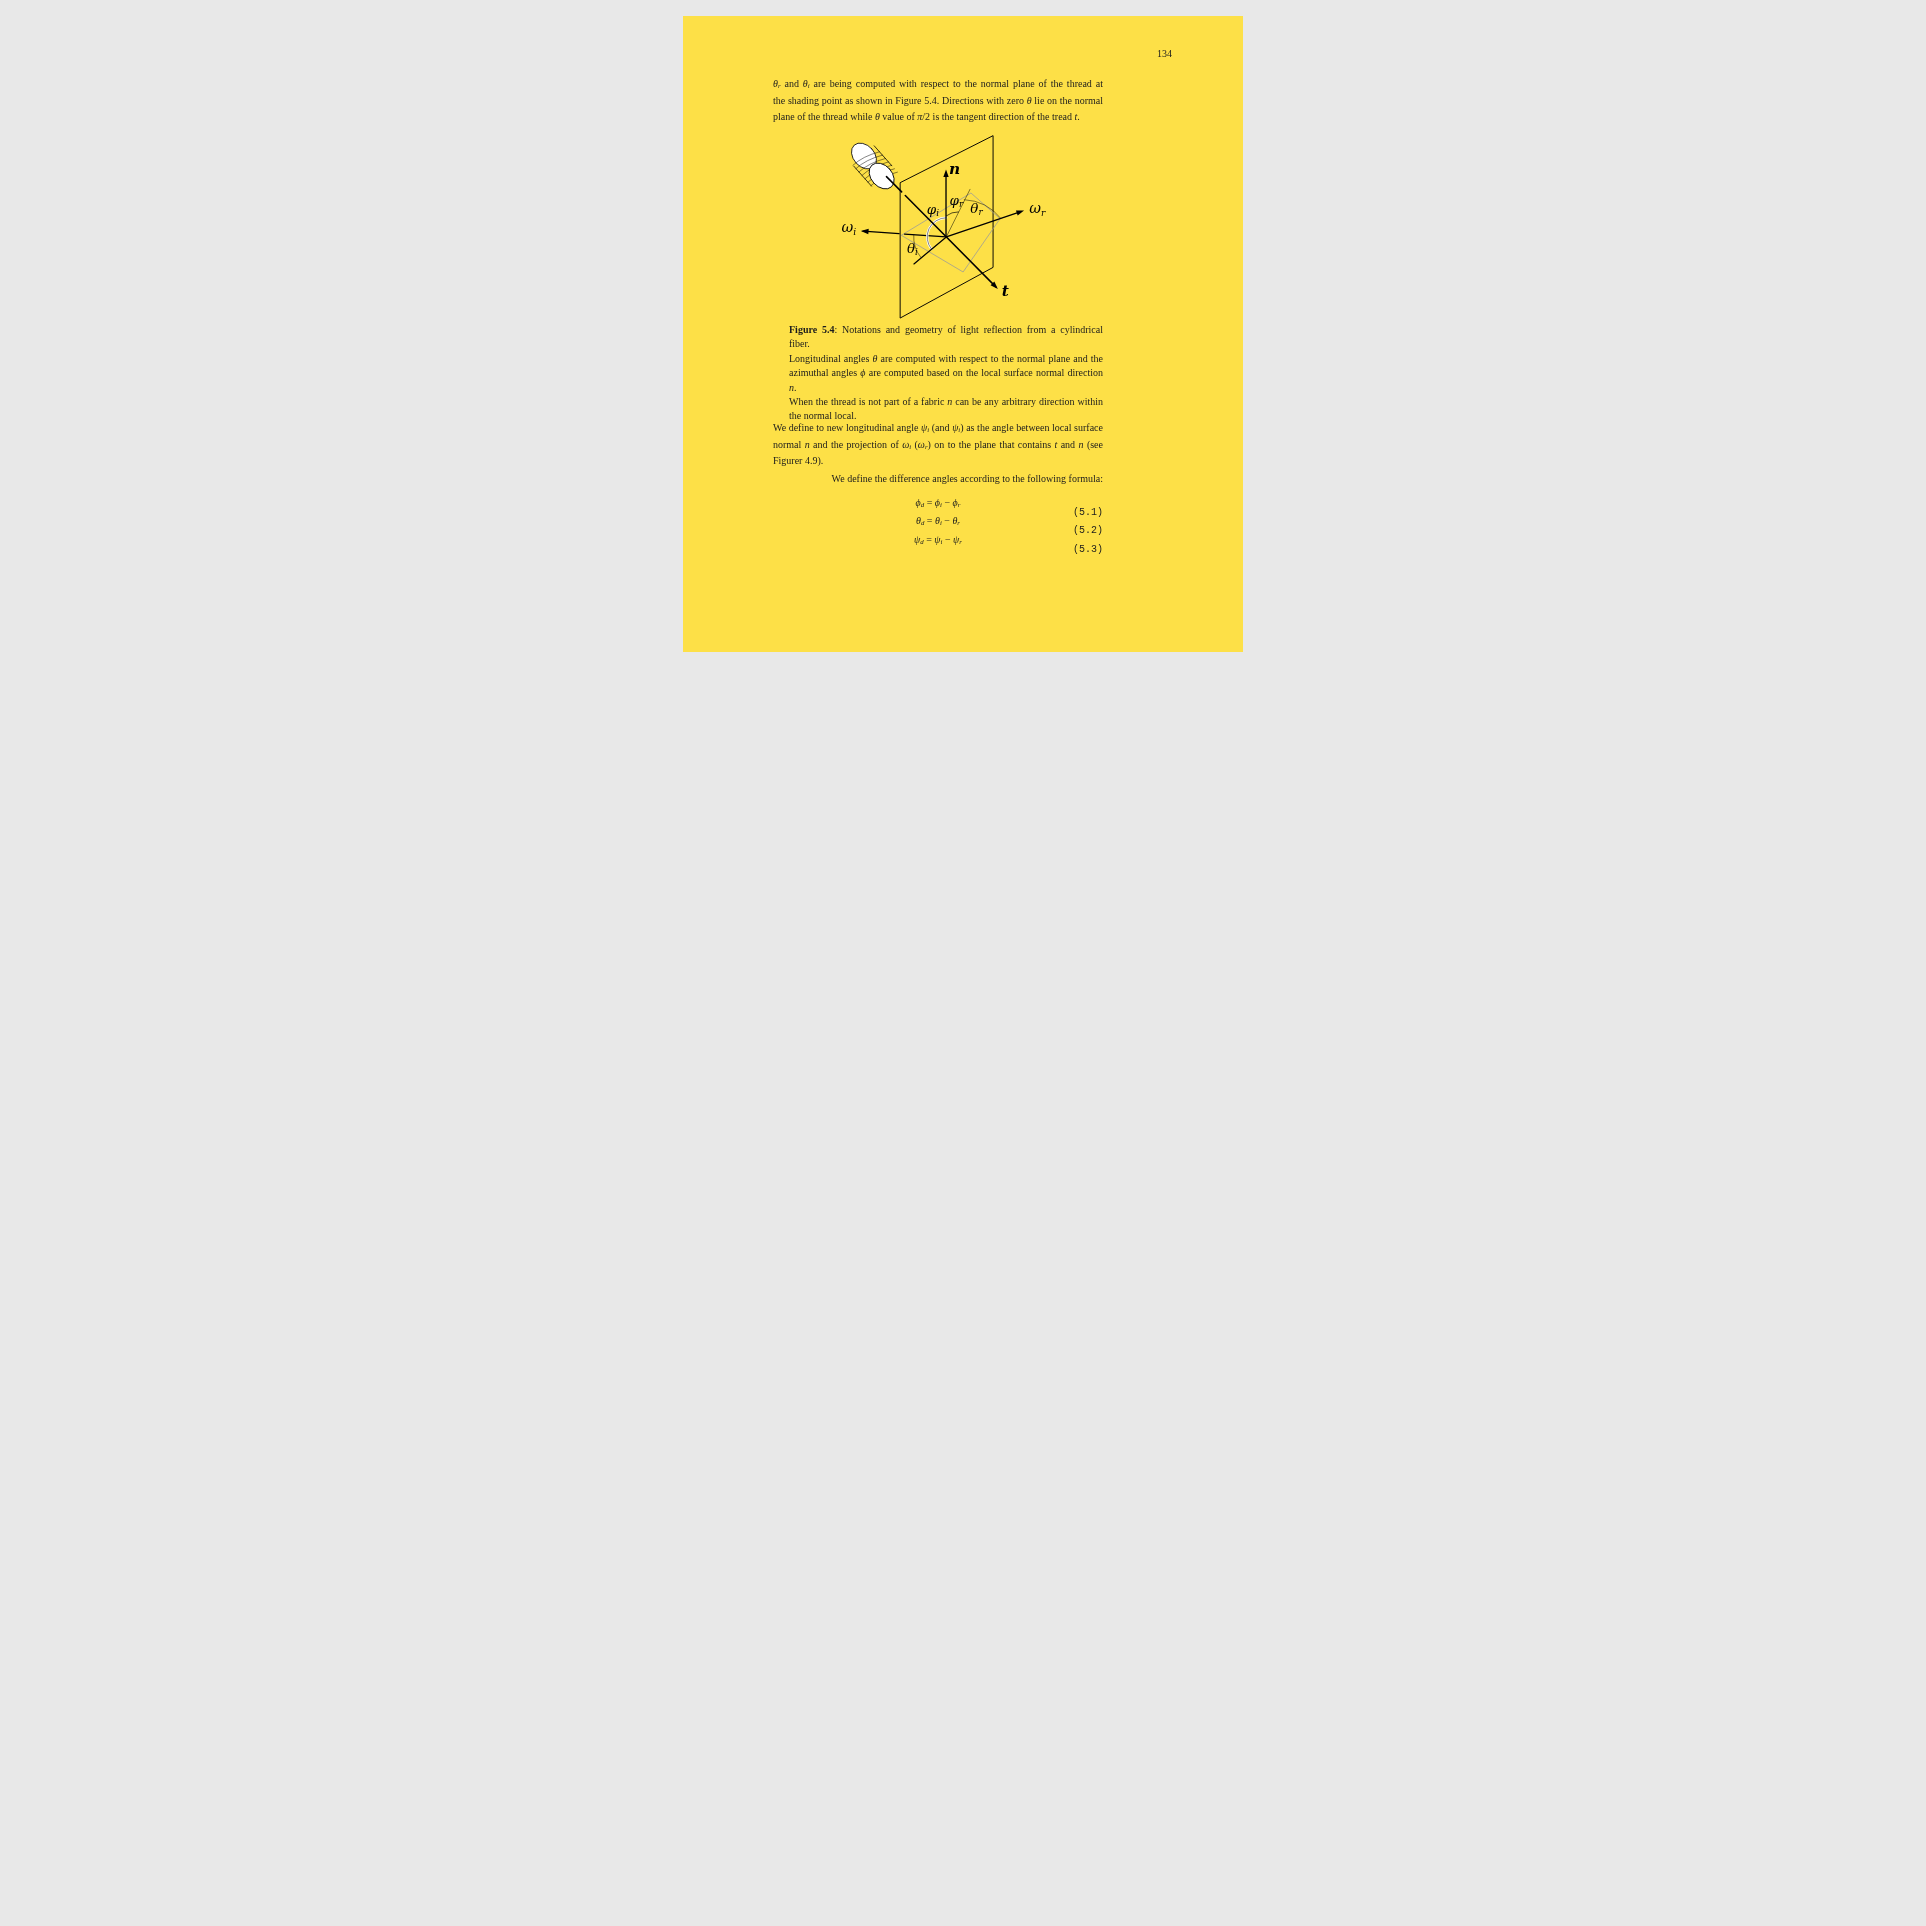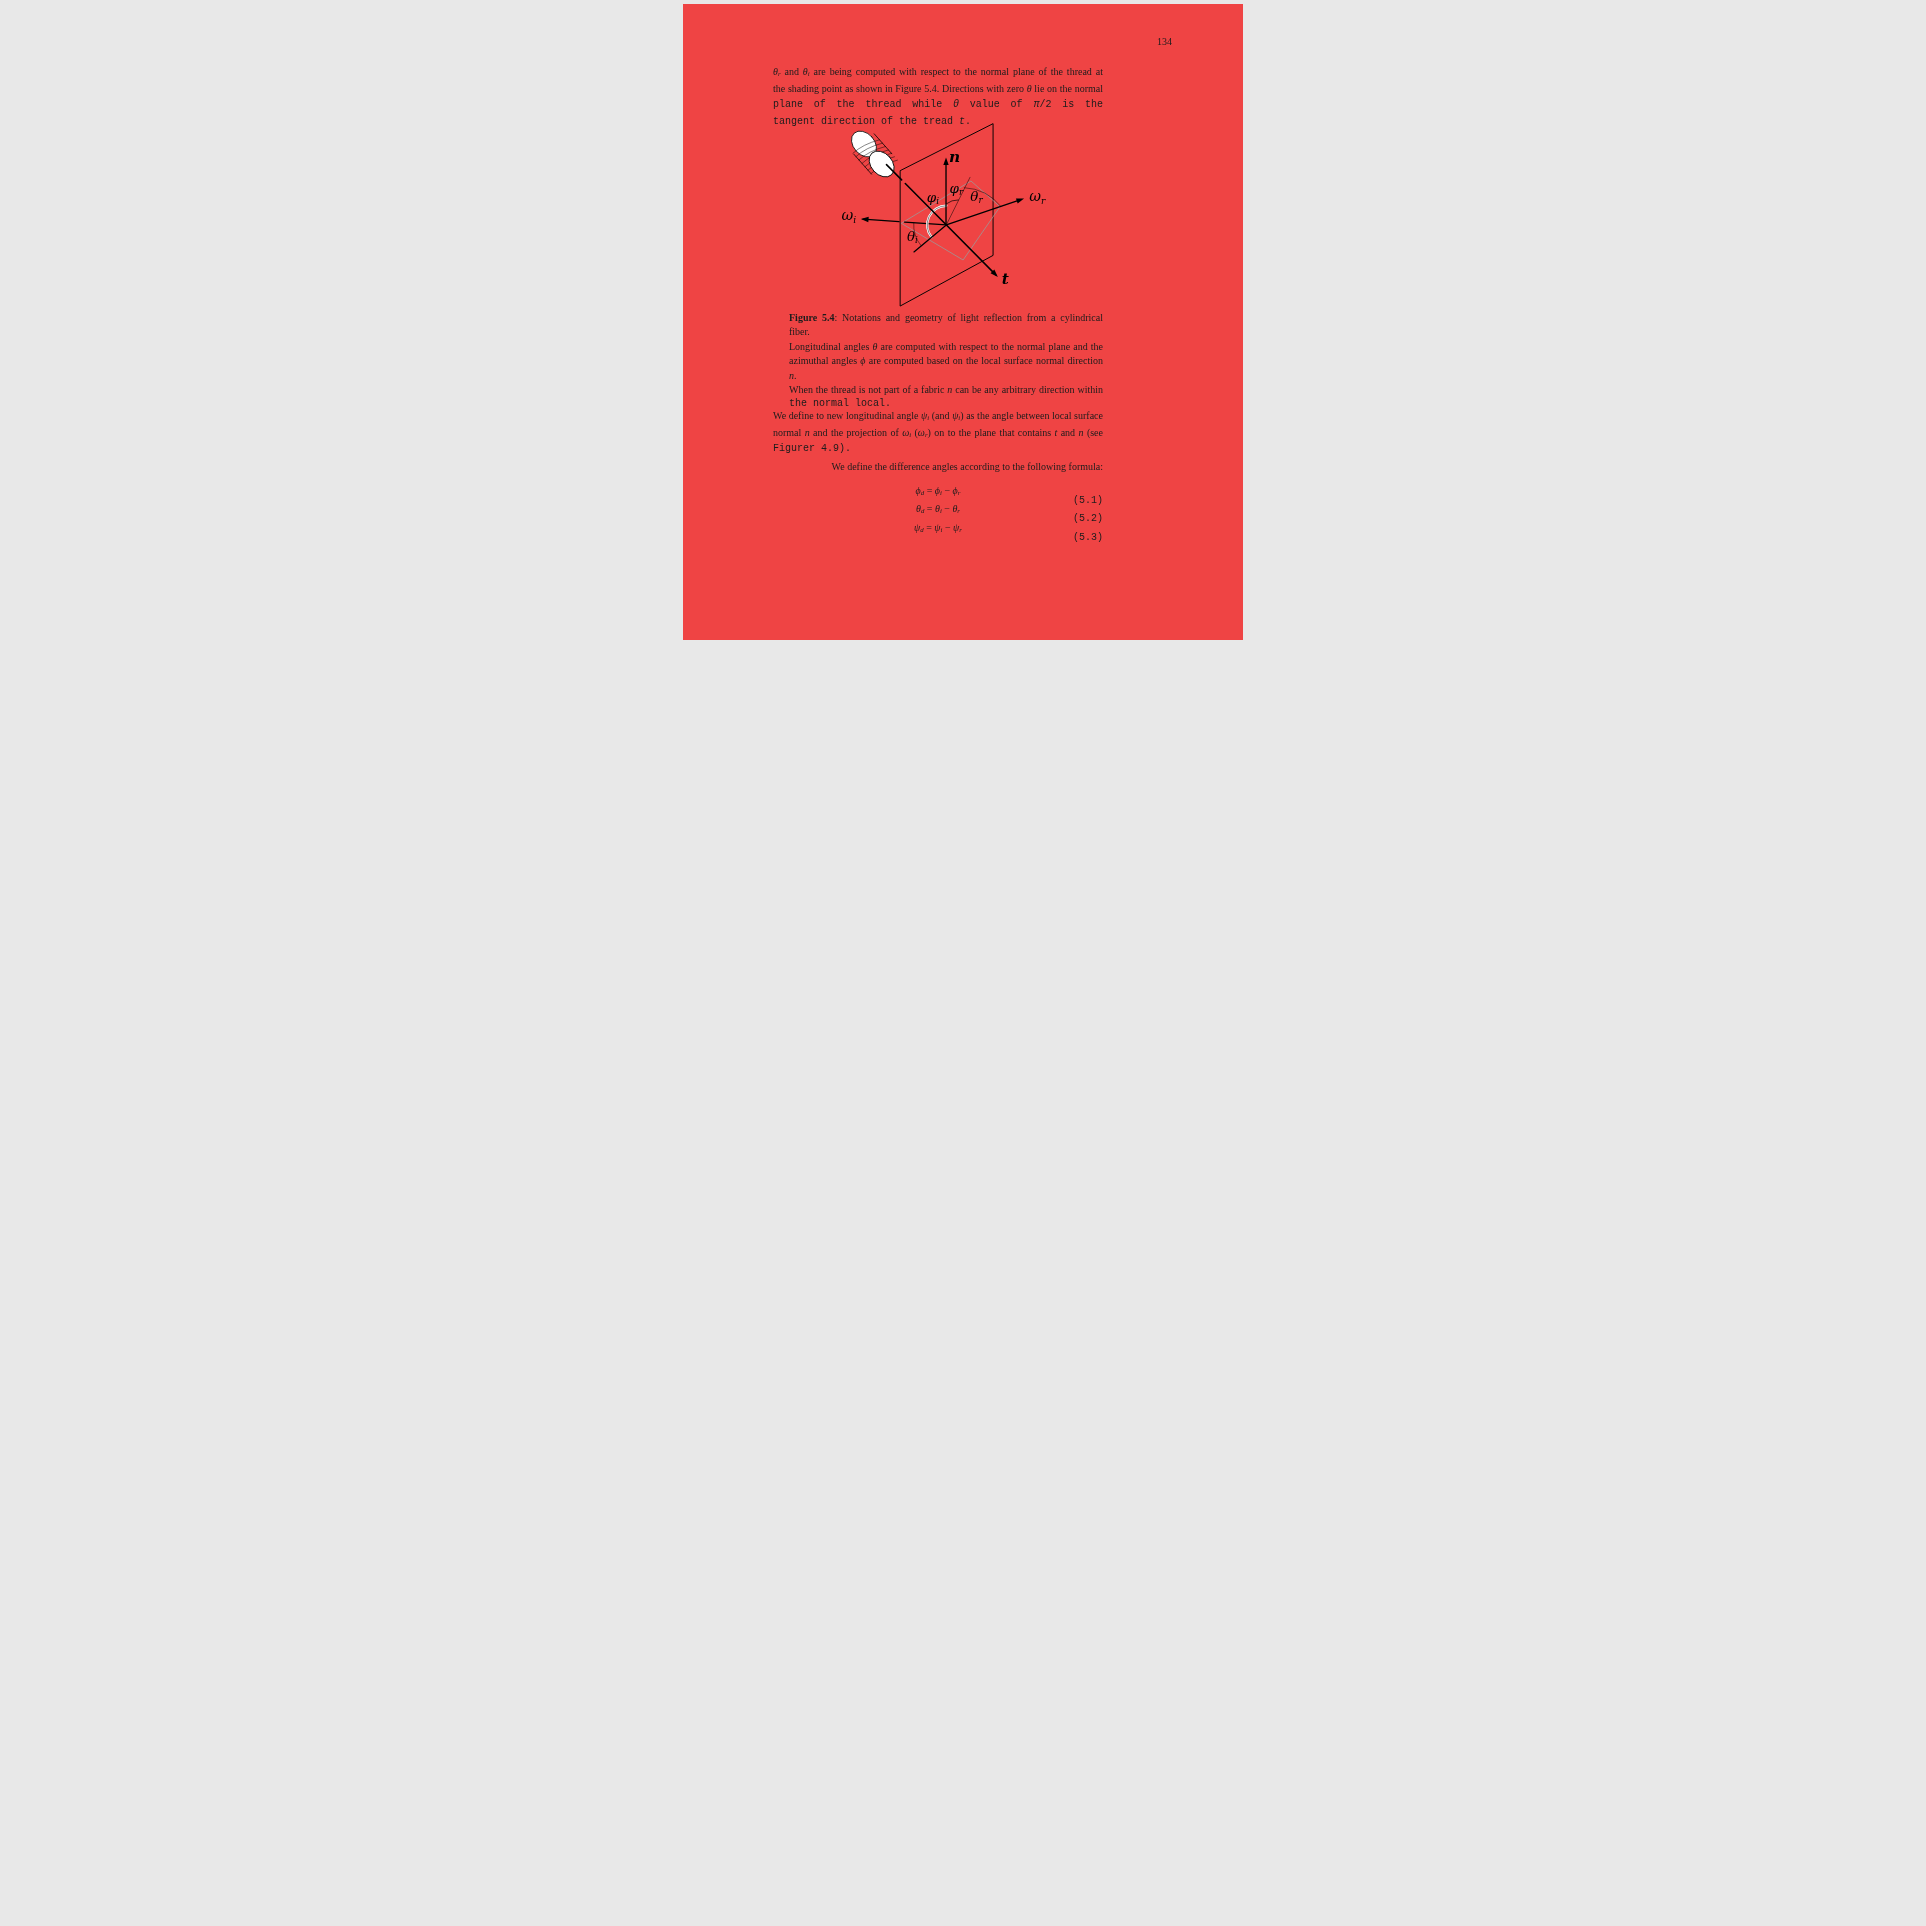--- a/index.html
+++ b/index.html
@@ -1,28 +1,28 @@
 <!DOCTYPE html>
 <html style="font-size:6.2px"><head>
 <meta charset="utf-8">
 <style>
   html,body{margin:0;padding:0;background:#e8e8e8;}
   .page{
     position:relative;
     width:560px;height:636px;
-    margin:4px auto;
-    background:#ef4444;
+    margin:16px auto;
+    background:#fde047;
     font-family:"Liberation Serif", serif;
     color:#1c1c1c;
     font-size:10px;
     overflow:hidden;
   }
   .textblock{position:absolute;left:90px;width:330px;}
   .line{line-height:16.6px;text-align:justify;text-align-last:justify;white-space:normal;}
-  .line.last{text-align:justify;text-align-last:left;font-family:Liberation Mono, monospace;}
+  .line.last{text-align:justify;text-align-last:left;}
   .caption .line{line-height:14.4px;padding-left:16px;}
   .pagenum{position:absolute;top:33px;right:71px;line-height:10px;}
   .p3line{line-height:16.6px;text-align:right;}
   .eqrow{position:absolute;left:90px;width:330px;height:16.6px;line-height:16.6px;}
   .eqform{position:absolute;left:0;right:0;text-align:center;}
   .eqnum{position:absolute;right:0;top:10px;font-family:Liberation Mono, monospace;}
   sub{font-size:68%;line-height:0;vertical-align:-0.22em;letter-spacing:0;}
   i sub, sub i{font-style:italic;}
   .figwrap{position:absolute;left:154px;top:111px;width:209px;height:193px;}
   svg text{font-family:"DejaVu Serif","Liberation Serif",serif;}

